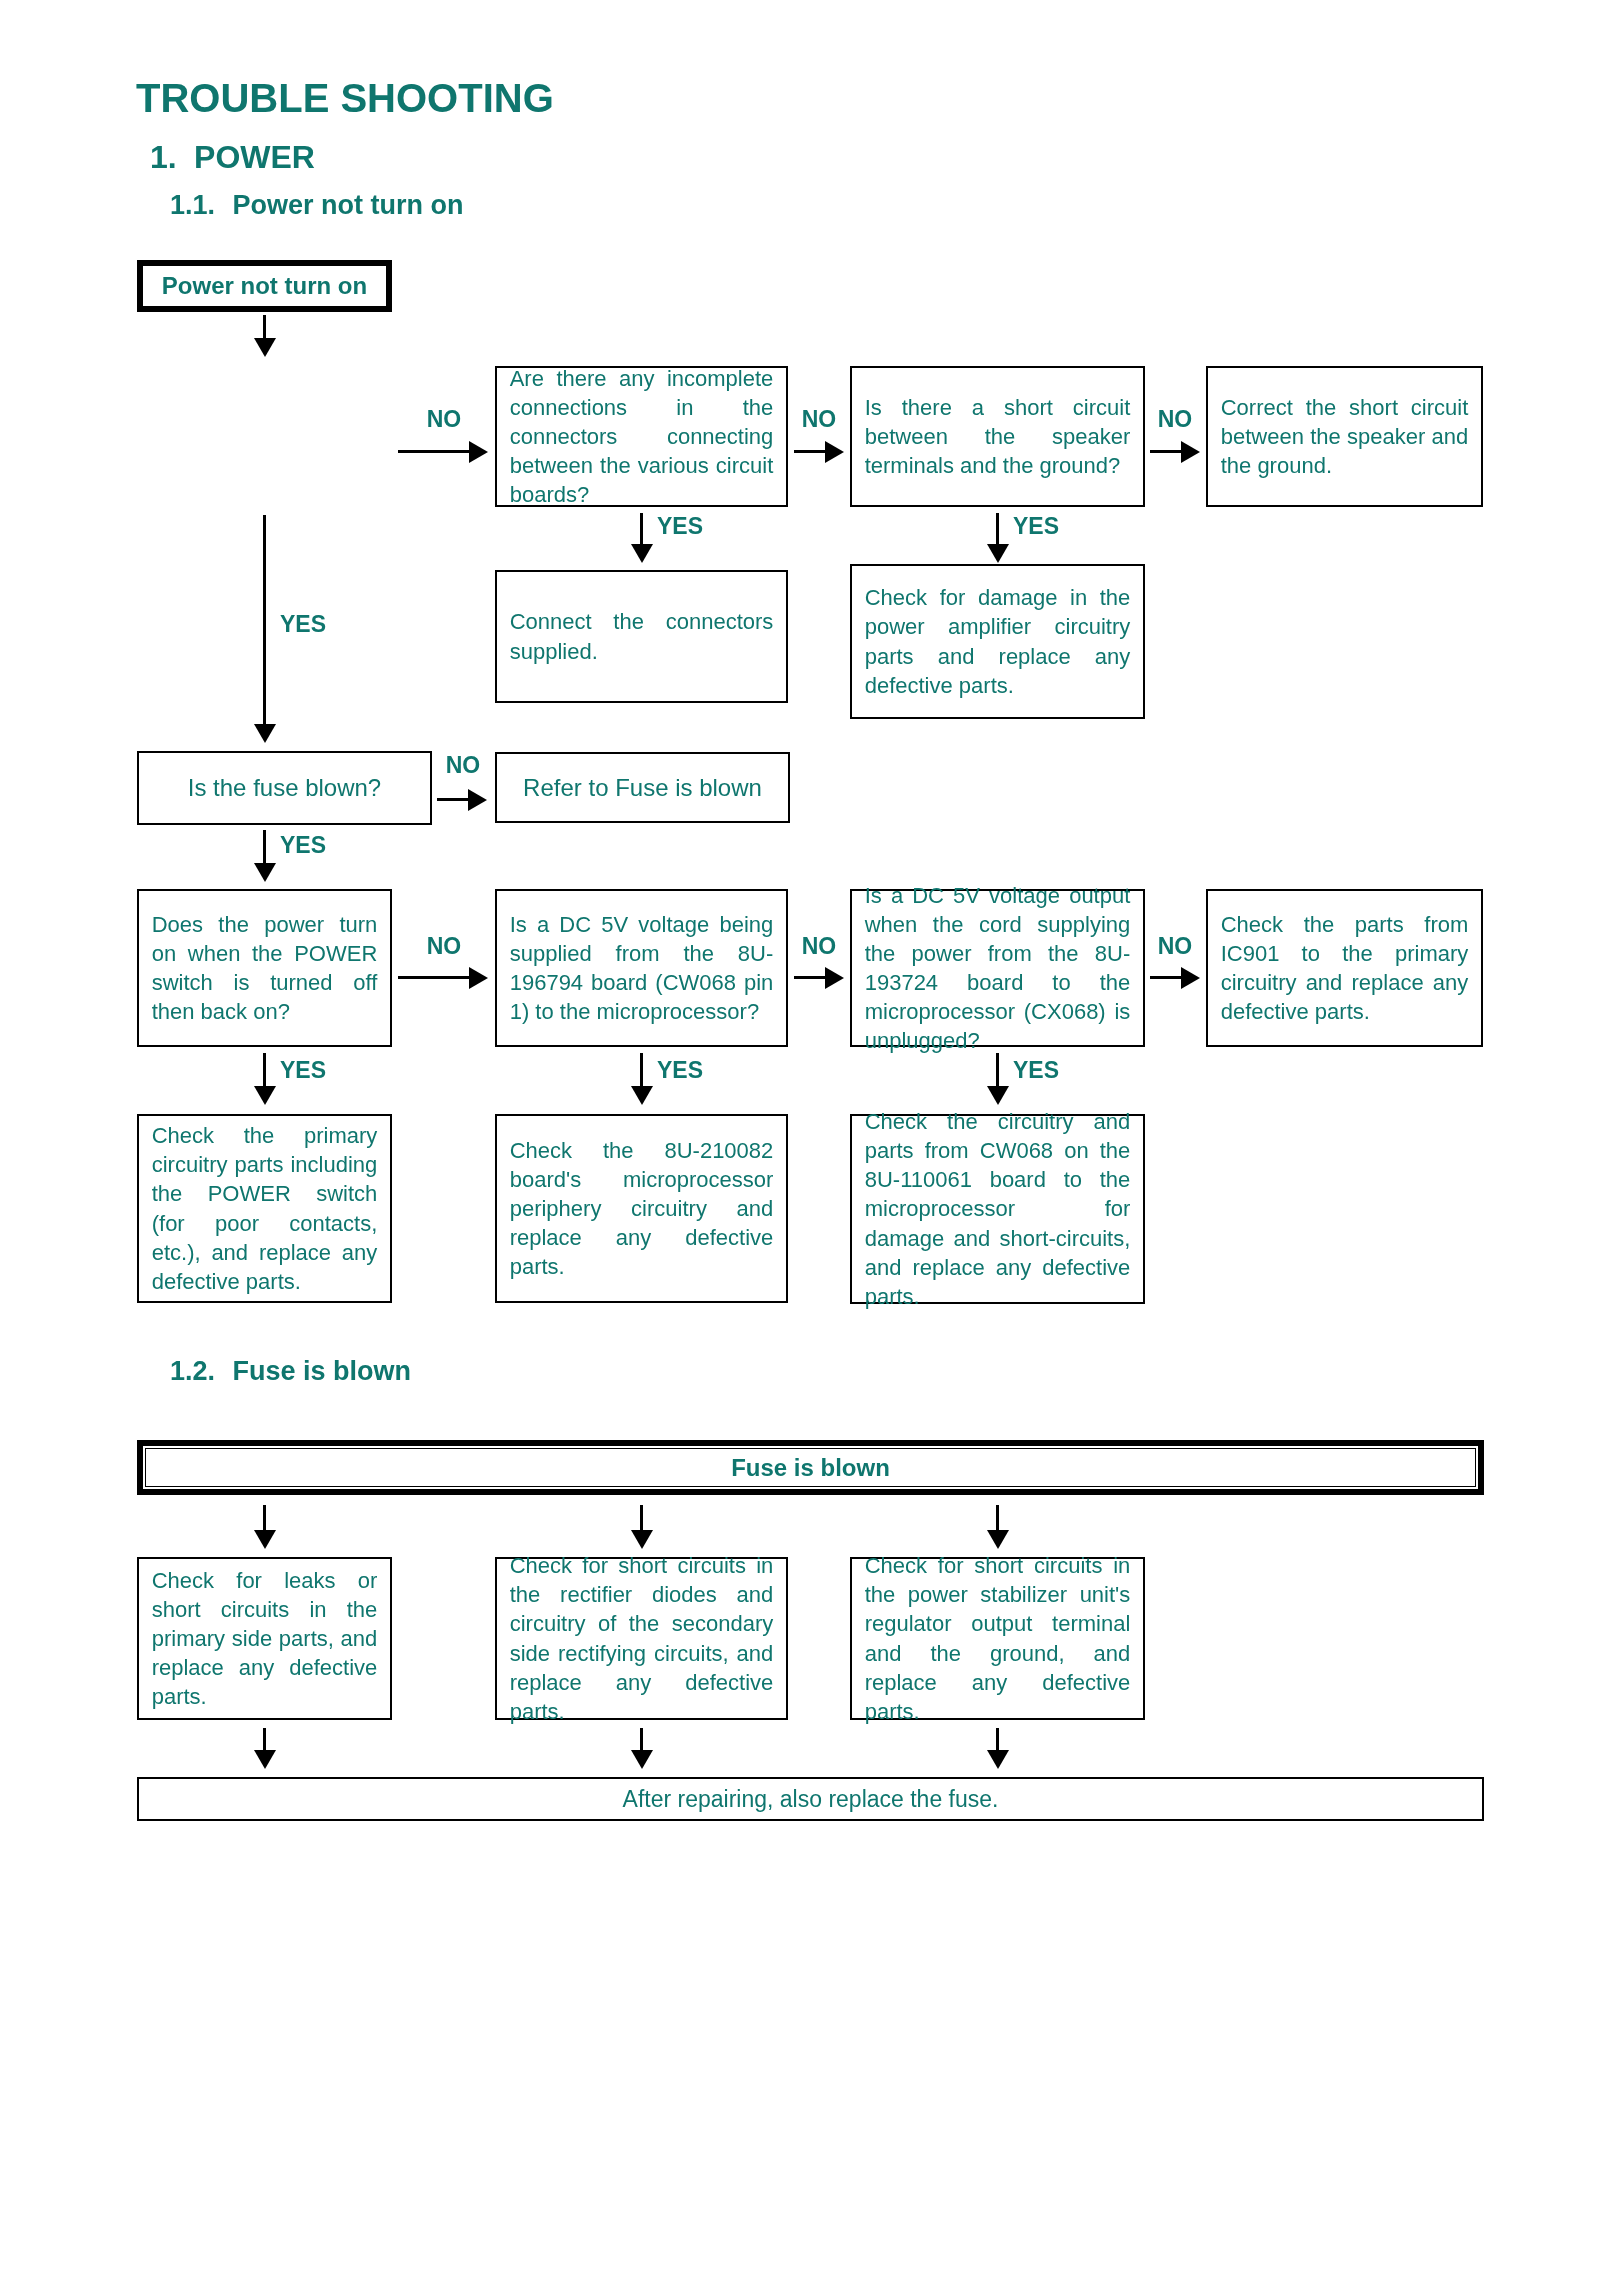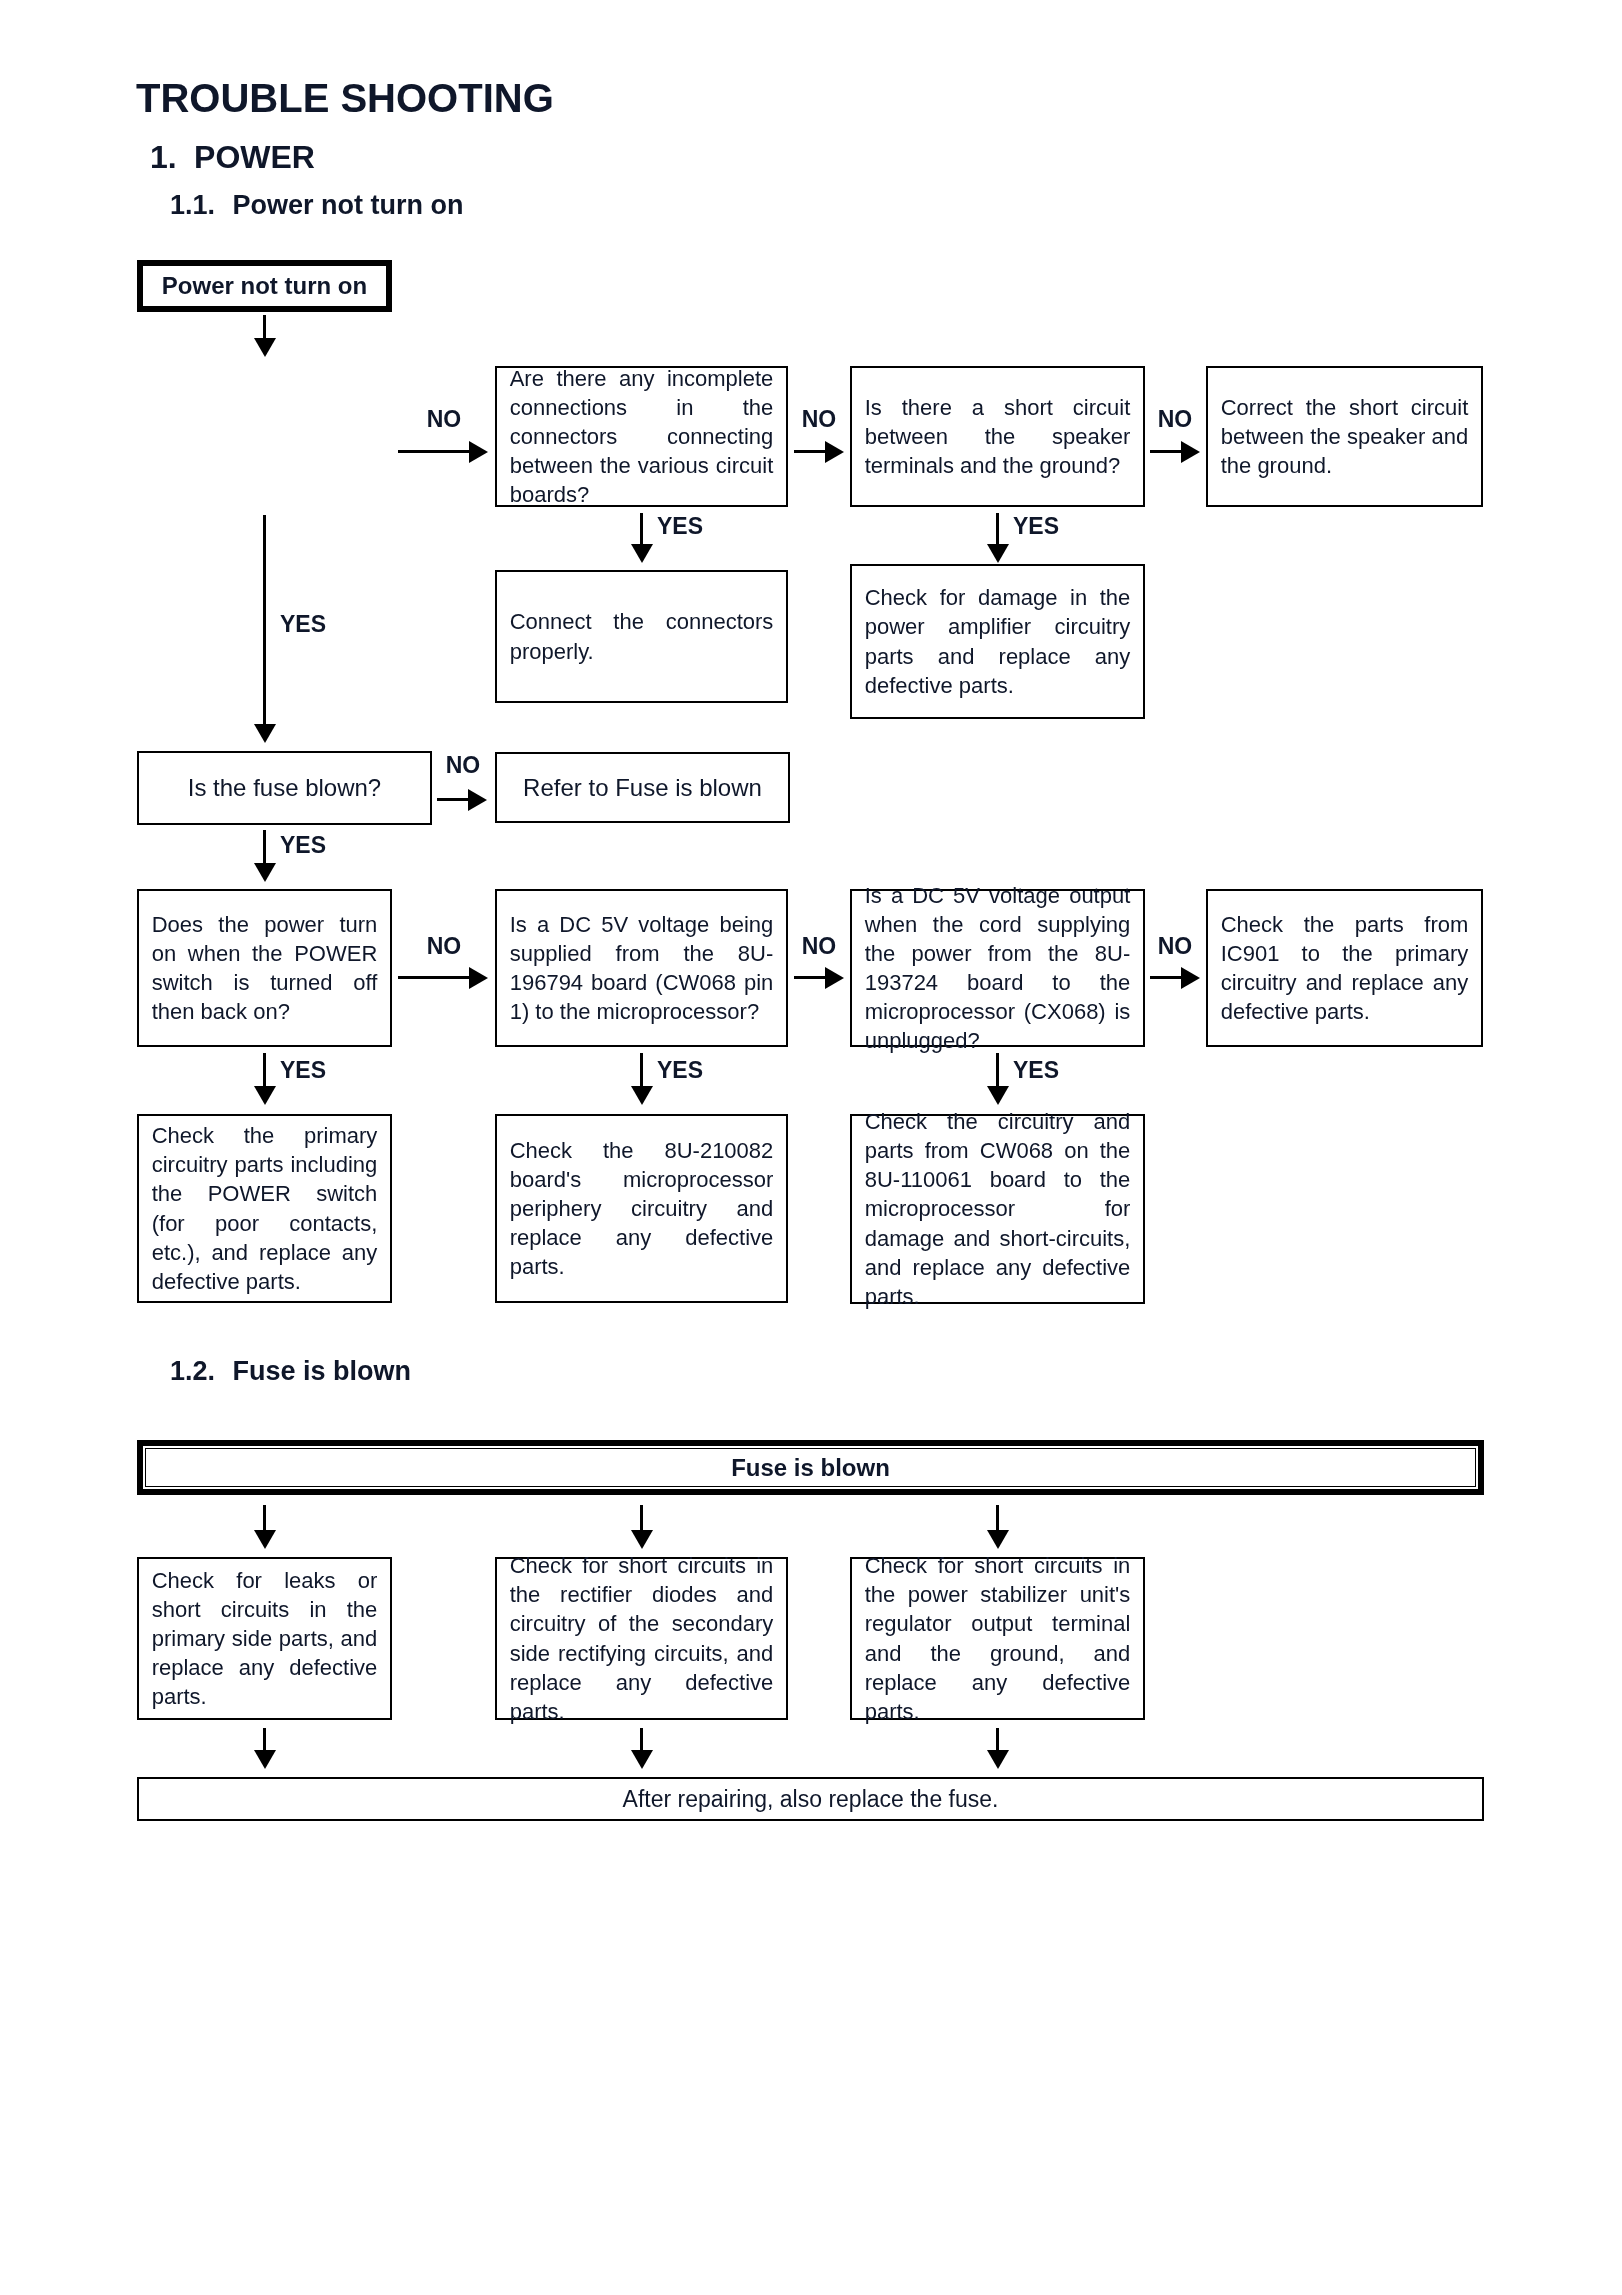--- a/index.html
+++ b/index.html
@@ -1,18 +1,18 @@
 <!DOCTYPE html>
 <html style="font-size:12.7px"><head>
 <meta charset="utf-8">
 <style>
   html,body { margin:0; padding:0; background:#fff; }
   .page {
     position:relative; width:1622px; height:2039px; background:#ffffff;
-    font-family:"Liberation Sans", sans-serif; color:#0f172a;
+    font-family:"Liberation Sans", sans-serif; color:#0f766e;
   }
   .h-title { position:absolute; font-size:40px; font-weight:bold; letter-spacing:0; }
   .h-sec   { position:absolute; font-size:32px; font-weight:bold; }
   .h-sub   { position:absolute; font-size:27px; font-weight:bold; }
   .h-sec .num, .h-sub .num { display:inline-block; margin-right:17.4px; }
 
   .box {
     position:absolute; box-sizing:border-box; border:2.4px solid #000; background:#fff;
     display:flex; align-items:center; padding:6.3px 12.7px;
     font-size:22px; line-height:1.32;
@@ -91,21 +91,21 @@
   <div class="box" style="left:1206px; top:366px; width:277px; height:141px;">
     <div class="txt">Correct the short circuit between the speaker and the ground.</div>
   </div>
 
   <div class="va" style="left:640px; top:513px; height:33px;"></div>
   <span class="lbl" style="left:657px; top:513px;">YES</span>
   <div class="va" style="left:996px; top:513px; height:33px;"></div>
   <span class="lbl" style="left:1013px; top:513px;">YES</span>
 
   <div class="box" style="left:495px; top:570px; width:293px; height:133px;">
-    <div class="txt">Connect the connectors properly.</div>
+    <div class="txt">Connect the connectors supplied.</div>
   </div>
   <div class="box" style="left:850px; top:564px; width:295px; height:155px;">
     <div class="txt">Check for damage in the power amplifier circuitry parts and replace any defective parts.</div>
   </div>
 
   <div class="va" style="left:263px; top:515px; height:211px;"></div>
   <span class="lbl" style="left:280px; top:611px;">YES</span>
 
   <div class="box center" style="left:137px; top:751px; width:295px; height:74px; font-size:24px;">
     <div class="txt">Is the fuse blown?</div>

